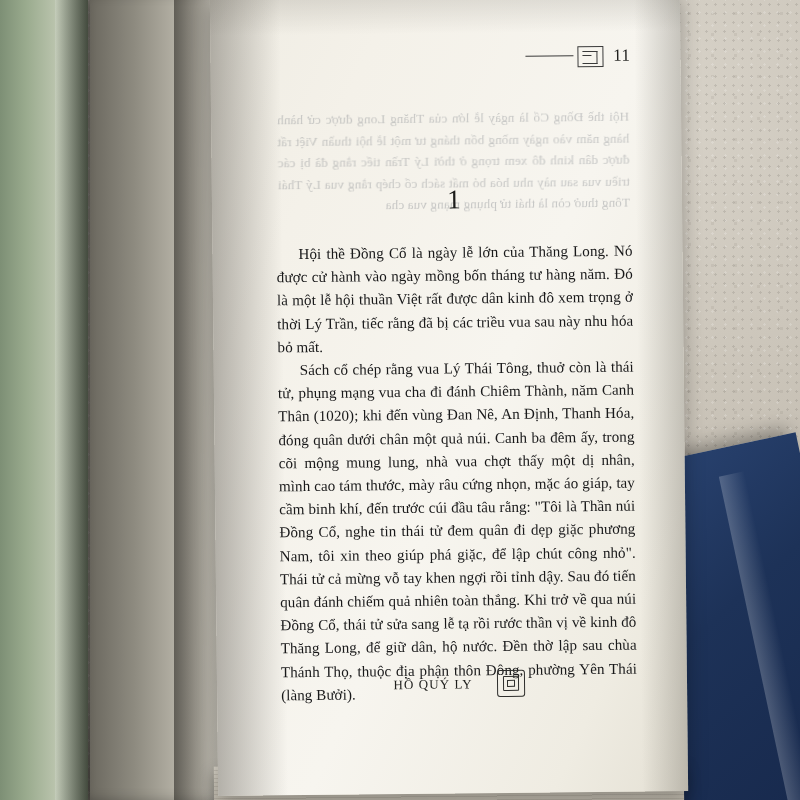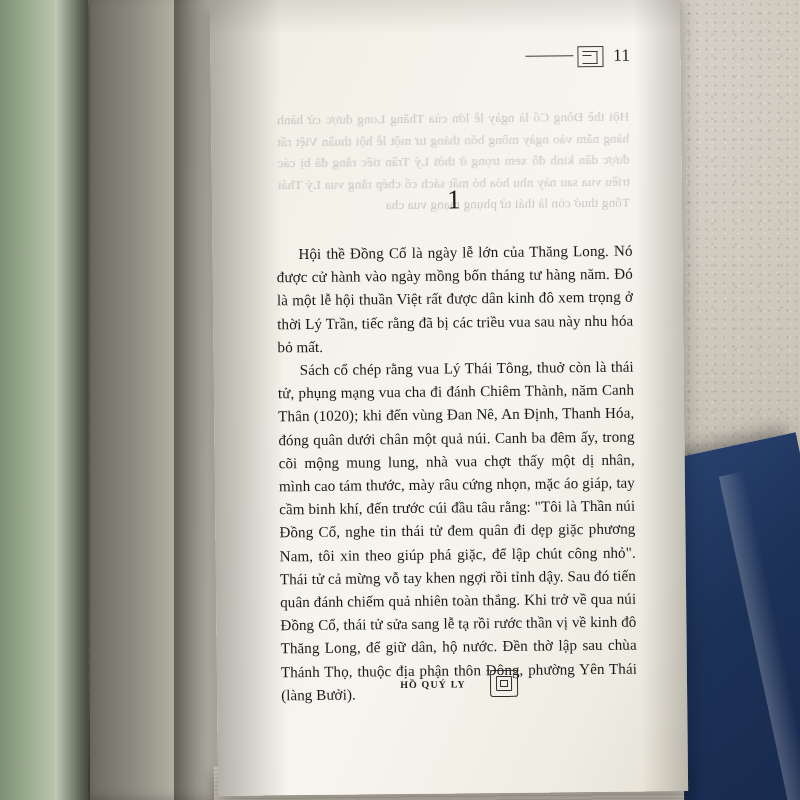--- a/index.html
+++ b/index.html
@@ -225,24 +225,23 @@
   
   .page-footer {
     position: absolute;
     left: 0; right: 0; bottom: 58px;
     display: flex;
     align-items: center;
     justify-content: center;
     gap: 24px;
   }
   .footer-title {
-    font-size: 10px;
+    font-size: 13px;
     letter-spacing: 1.1px;
     color: #1e1e1c;
-    font-weight: bold;
   }
   .footer-ornament {
     width: 26px; height: 25px;
     border: 1.3px solid #2e2e2c;
     border-radius: 3px;
     position: relative;
   }
   .footer-ornament::before {
     content: "";
     position: absolute;

